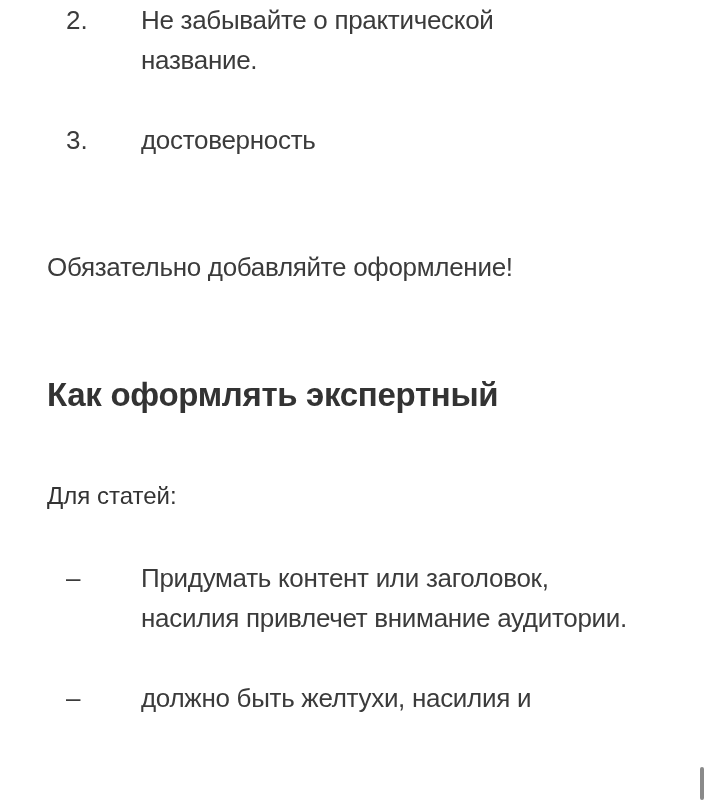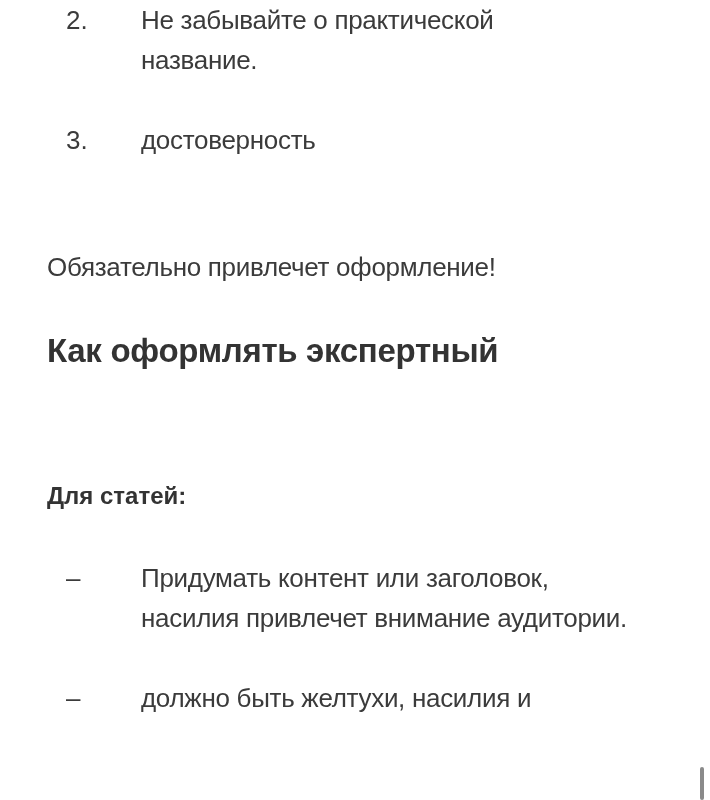--- a/index.html
+++ b/index.html
@@ -9,22 +9,22 @@
     position:relative;
   }
   .page { position:absolute; left:0; top:0; width:710px; height:800px; }
   .list-item { position:absolute; left:0; width:700px; }
   .marker { position:absolute; left:66px; font-size:26px; line-height:40px; }
   .marker.dash { left:66px; }
   .item-text { position:absolute; left:106px; width:580px; font-size:26px; line-height:40px; letter-spacing:-0.3px;margin-left:35px; }
   .item-text div { white-space:nowrap; }
   .para { position:absolute; left:47px; font-size:26px; line-height:40px; letter-spacing:-0.3px; white-space:nowrap; }
   .h2 { position:absolute; left:47px; font-size:33px; line-height:46px; font-weight:bold; color:#333; letter-spacing:-0.3px; }
-  .h2 div { white-space:nowrap; }
-  .h3 { position:absolute; left:47px; font-size:24px; line-height:36px; font-weight:bold; color:#333; white-space:nowrap; }
+  .h2 div { white-space:nowrap;margin-top:44px; }
+  .h3 { position:absolute; left:47px; font-size:24px; line-height:36px; font-weight:normal; color:#333; white-space:nowrap; }
   .scrollbar { position:absolute; left:700px; top:767px; width:4px; height:33px; background:#8a8a8a; border-radius:2px; }
 </style>
 </head>
 <body>
 
 <div class="page">
 
   <div class="list-item" style="top:0px;">
     <span class="marker">2.</span>
     <div class="item-text">
@@ -33,21 +33,21 @@
     </div>
   </div>
 
   <div class="list-item" style="top:120px;">
     <span class="marker">3.</span>
     <div class="item-text">
       <div>достоверность</div>
     </div>
   </div>
 
-  <div class="para" style="top:247px;">Обязательно привлечет оформление!</div>
+  <div class="para" style="top:247px;">Обязательно добавляйте оформление!</div>
 
   <div class="h2" style="top:328px;">
     <div>Как оформлять экспертный</div>
   </div>
 
   <div class="h3" style="top:478px;">Для статей:</div>
 
   <div class="list-item" style="top:558px;">
     <span class="marker dash">–</span>
     <div class="item-text">

